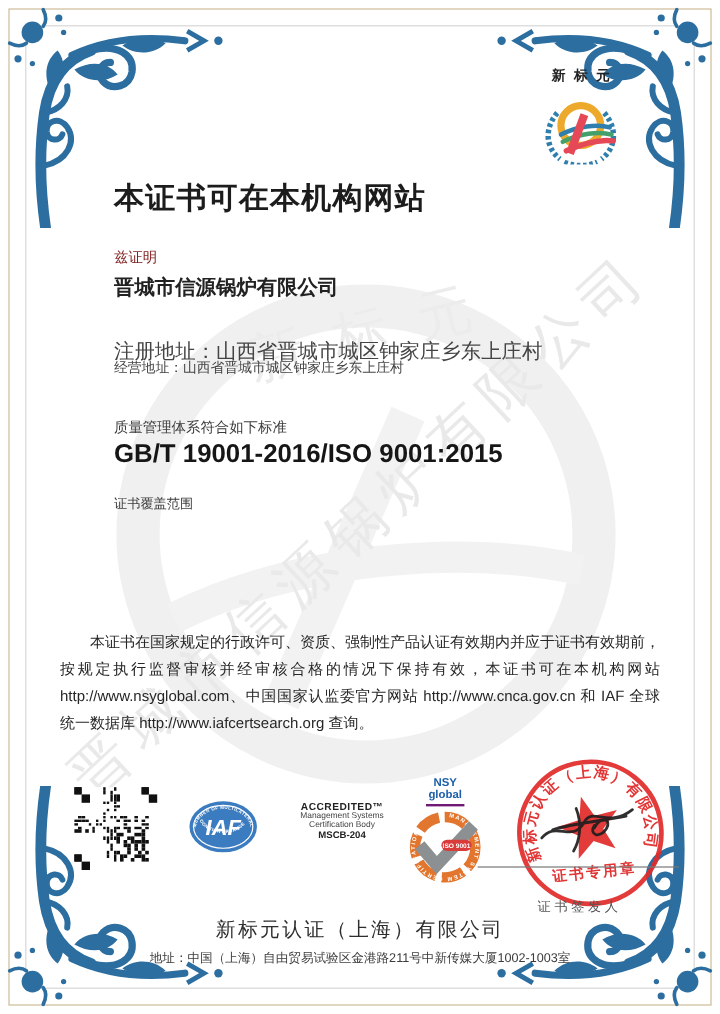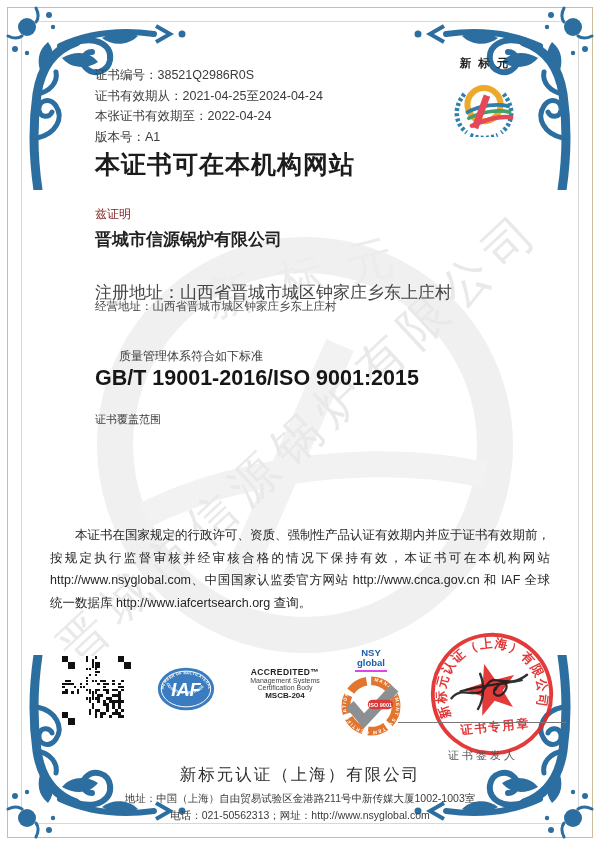--- a/index.html
+++ b/index.html
@@ -28,21 +28,21 @@
   .logo-name{font-size:11.5px;letter-spacing:7px;padding-left:7px;color:#222;font-weight:600;}
   .logo-emblem{width:78px;height:64px;margin-top:2px;}
 
   
   .title{left:95px;top:148px;font-size:25px;font-weight:700;color:#1c1c1c;letter-spacing:1px;}
   .certify{left:95px;top:206px;font-size:12px;color:#7f1d1d;}
   .company{left:95px;top:228px;font-size:17px;font-weight:700;color:#222;}
   .credit{left:95px;top:252px;font-size:12px;color:#3b3b3b;}
   .addr1{left:95px;top:281px;font-size:17px;color:#444;}
   .addr2{left:95px;top:299px;font-size:11.5px;color:#444;}
-  .std-label{left:95px;top:348px;font-size:12px;color:#3b3b3b;margin-left:24px;}
+  .std-label{left:95px;top:348px;font-size:12px;color:#3b3b3b;}
   .std{left:95px;top:366px;font-size:21.5px;font-weight:700;color:#161616;}
   .scope-label{left:95px;top:412px;font-size:11px;color:#3b3b3b;}
   .scope{left:95px;top:431px;font-size:14px;color:#262626;}
   .legal{left:50px;top:524px;width:500px;font-size:12.5px;line-height:22.5px;text-align:justify;
          text-indent:2em;color:#262626;margin:0;}
 
   
   .qr{left:62px;top:656px;width:62px;height:62px;background:#fff;}
   .qf{position:absolute;width:19px;height:19px;border:3px solid #111;box-sizing:border-box;background:#fff;}
   .qf::after{content:"";position:absolute;left:3px;top:3px;width:7px;height:7px;background:#111;}
@@ -50,21 +50,21 @@
   .qr i{position:absolute;width:2.7px;height:2.7px;background:#111;display:block;}
   .iaf{left:148px;top:660px;width:76px;height:58px;}
   .ias{left:248px;top:664px;width:74px;text-align:center;}
   .ias-box{width:54px;height:44px;background:#4e7d5b;color:#fff;font-size:29px;font-weight:700;
            line-height:44px;margin:0 auto;letter-spacing:1px;}
   .ias-l1{font-size:8.5px;font-weight:700;color:#222;margin-top:3px;letter-spacing:.4px;}
   .ias-l2,.ias-l3{font-size:7px;color:#444;}
   .ias-l4{font-size:8px;font-weight:700;color:#222;}
   .nsy{left:334px;top:648px;width:74px;text-align:center;}
   .nsy-head{font-size:9.5px;font-weight:700;color:#1c5fa8;line-height:1.1;}
-  .nsy-head .g{display:inline-block;border-bottom:2px solid #d946ef;padding:0 2px 1px;}
+  .nsy-head .g{display:inline-block;border-bottom:2px solid #701a75;padding:0 2px 1px;}
   .nsy svg{width:68px;height:66px;margin-top:1px;}
   .stamp{left:428px;top:630px;width:128px;height:128px;transform:rotate(-6deg);}
   .sig-line{left:398px;top:722px;width:168px;height:0;border-top:1px solid #777;}
   .signer{left:448px;top:748px;font-size:11px;color:#555;letter-spacing:3px;}
 
   
   .f-company{left:0;top:764px;width:100%;text-align:center;font-size:16.5px;color:#2e2e2e;letter-spacing:2px;}
   .f-addr{left:0;top:792px;width:100%;text-align:center;font-size:10.5px;color:#3c3c3c;}
   .f-tel{left:0;top:809px;width:100%;text-align:center;font-size:10.5px;color:#3c3c3c;}
 </style>
@@ -113,26 +113,20 @@
   <svg class="corner c-tr" viewBox="0 0 184 184">
       <use href="#corner"></use>
     </svg>
   <svg class="corner c-bl" viewBox="0 0 184 184">
       <use href="#corner"></use>
     </svg>
   <svg class="corner c-br" viewBox="0 0 184 184">
       <use href="#corner"></use>
     </svg>
 
-  <div class="abs info">
-    <div>证书编号：38521Q2986R0S</div>
-    <div>证书有效期从：2021-04-25至2024-04-24</div>
-    <div>本张证书有效期至：2022-04-24</div>
-    <div>版本号：A1</div>
-  </div>
 
   <div class="abs logo">
     <div class="logo-name">新标元</div>
     <svg class="logo-emblem" viewBox="0 0 100 85">
       <path d="M24,28 C10,44 10,66 27,79" fill="none" stroke="#2f7fae" stroke-width="6" stroke-dasharray="4 3"></path>
       <path d="M76,28 C90,44 90,66 73,79" fill="none" stroke="#2f7fae" stroke-width="6" stroke-dasharray="4 3"></path>
       <path d="M32,82 C43,87 57,87 68,82" fill="none" stroke="#2f7fae" stroke-width="5" stroke-dasharray="4 3"></path>
       <circle cx="50" cy="42" r="22" fill="none" stroke="#eda92b" stroke-width="8"></circle>
       <path d="M28,52 C46,43 68,40 82,44" fill="none" stroke="#2f7fae" stroke-width="5" stroke-linecap="round"></path>
       <path d="M30,60 C48,51 70,48 84,52" fill="none" stroke="#43a06b" stroke-width="5" stroke-linecap="round"></path>
@@ -330,15 +324,14 @@
         <path d="M56,44 C60,58 56,72 50,80"></path>
         <path d="M70,62 C76,52 86,56 80,64 C74,72 64,68 70,60"></path>
       </g>
     </svg>
   </div>
   <div class="abs sig-line"></div>
   <div class="abs signer">证书签发人</div>
 
   <div class="abs f-company">新标元认证（上海）有限公司</div>
   <div class="abs f-addr">地址：中国（上海）自由贸易试验区金港路211号中新传媒大厦1002-1003室</div>
-  <div class="abs f-tel">电话：021-50562313；网址：http://www.nsyglobal.com</div>
 
 </div>
 
 </body></html>

